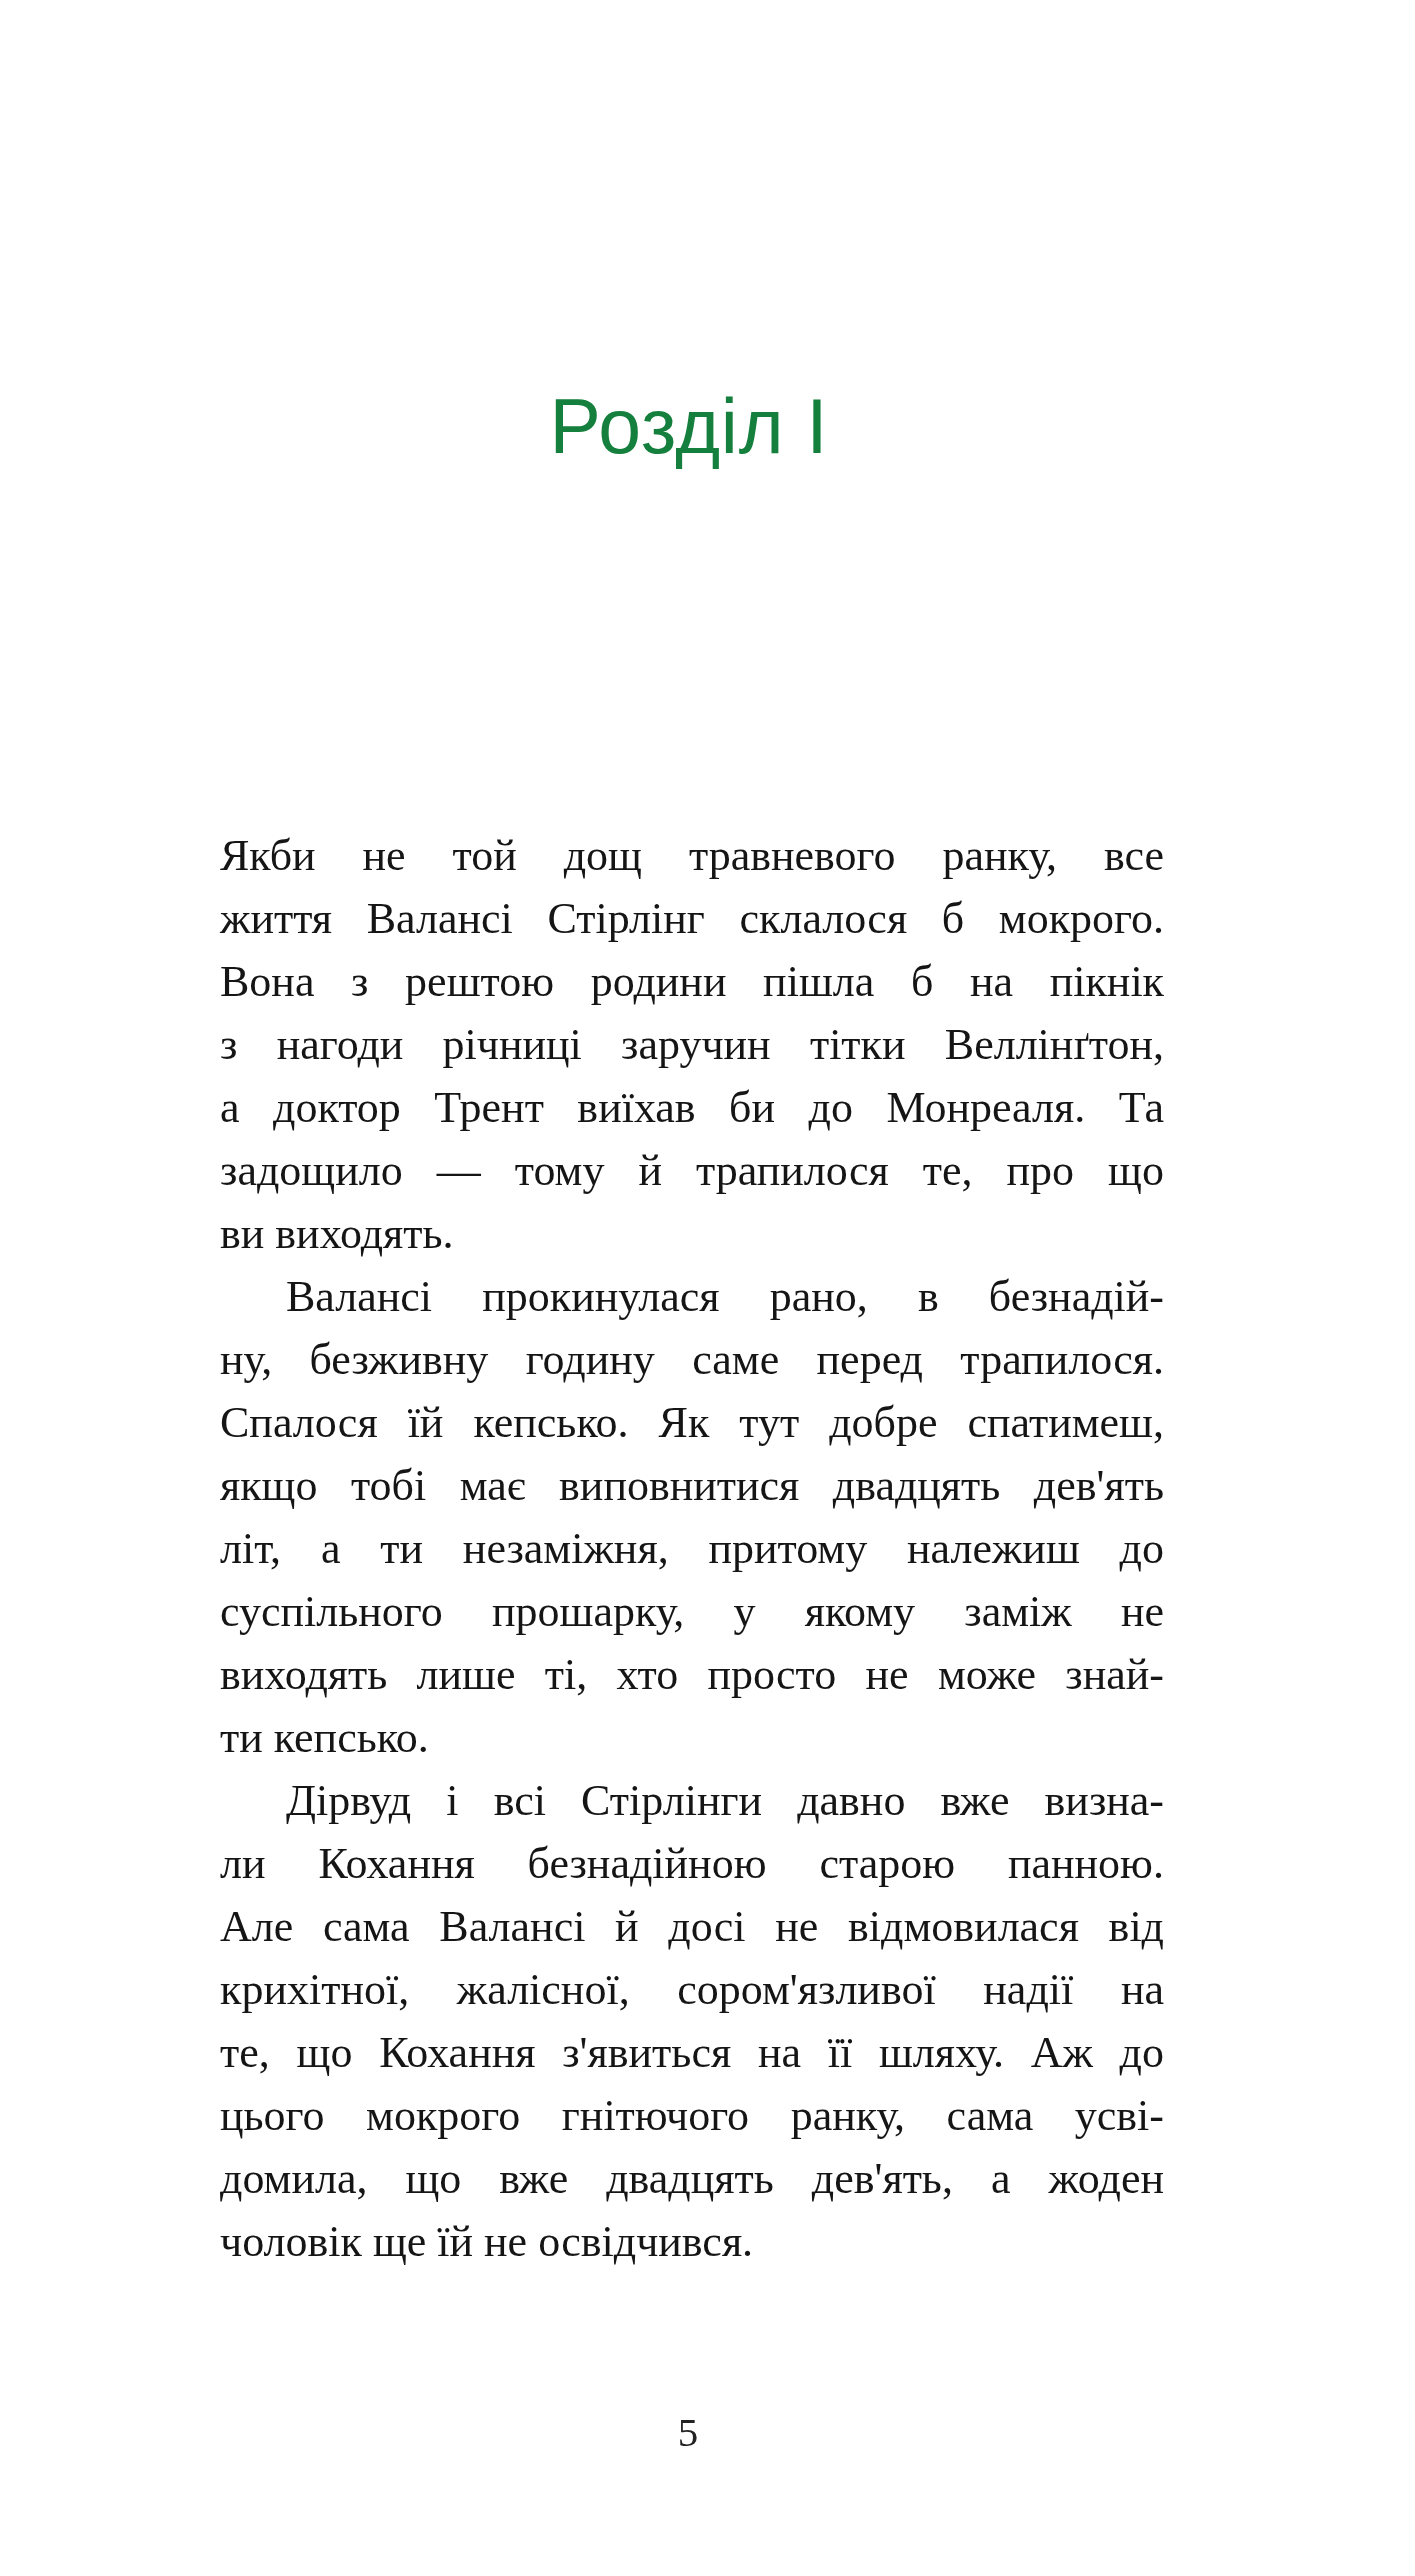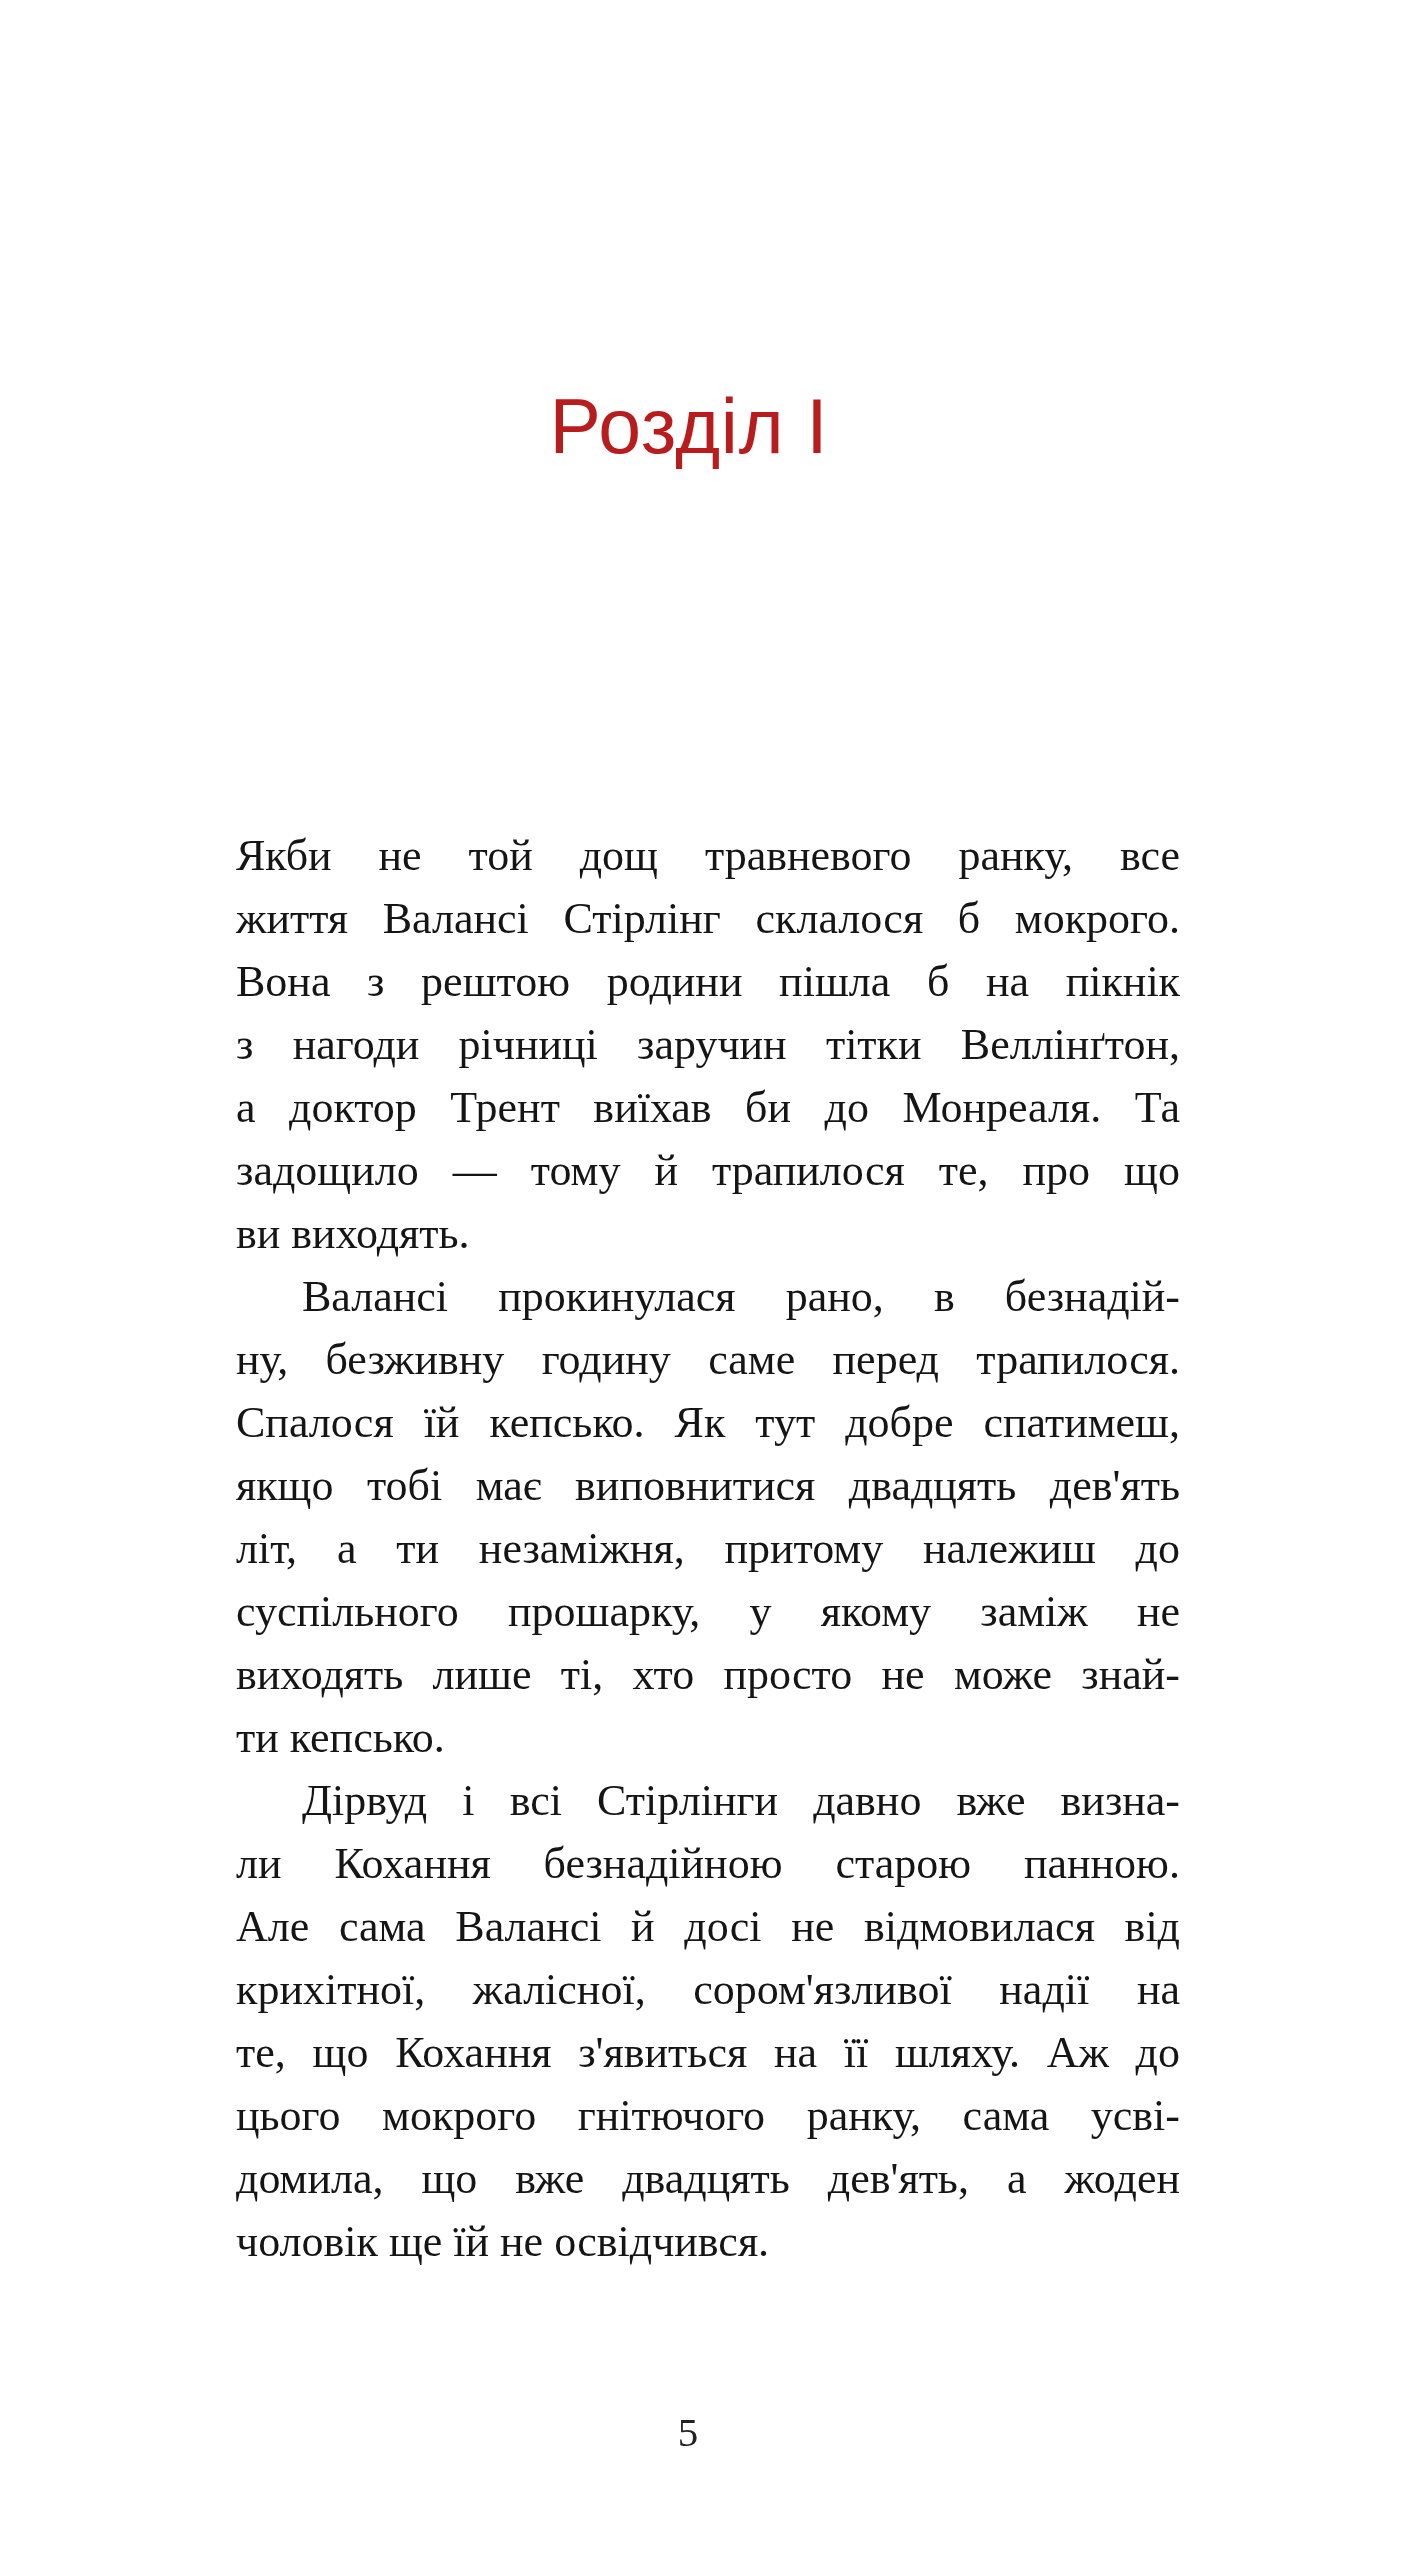--- a/index.html
+++ b/index.html
@@ -24,26 +24,26 @@
     .chapter-title {
       position: absolute;
       left: 0;
       width: 1378px;
       top: 330px;
       text-align: center;
       font-family: "Liberation Sans", "DejaVu Sans", sans-serif;
       font-size: 77px;
       line-height: 88px;
       font-weight: 400;
-      color: #b91c1c;
+      color: #15803d;
       letter-spacing: 0.7px;
     }
     .body-text {
       position: absolute;
-      left: 236px;
+      left: 220px;
       top: 824px;
       width: 944px;
       font-family: "Liberation Serif", "DejaVu Serif", serif;
       font-size: 44px;
       line-height: 63px;
       color: #151515;
     }
     .line {
       display: block;
       white-space: nowrap;

